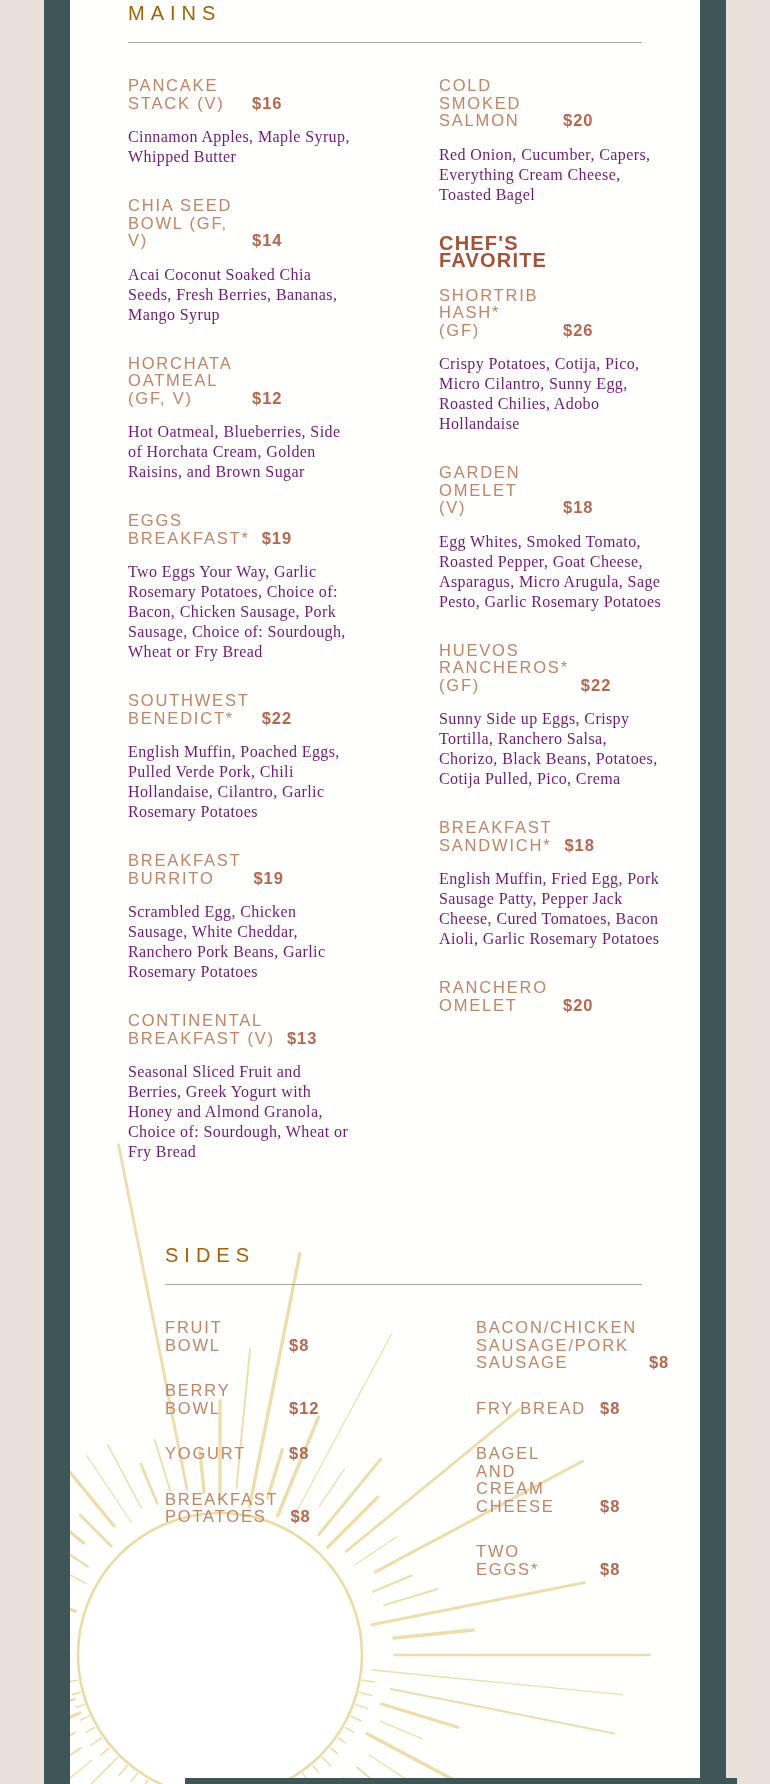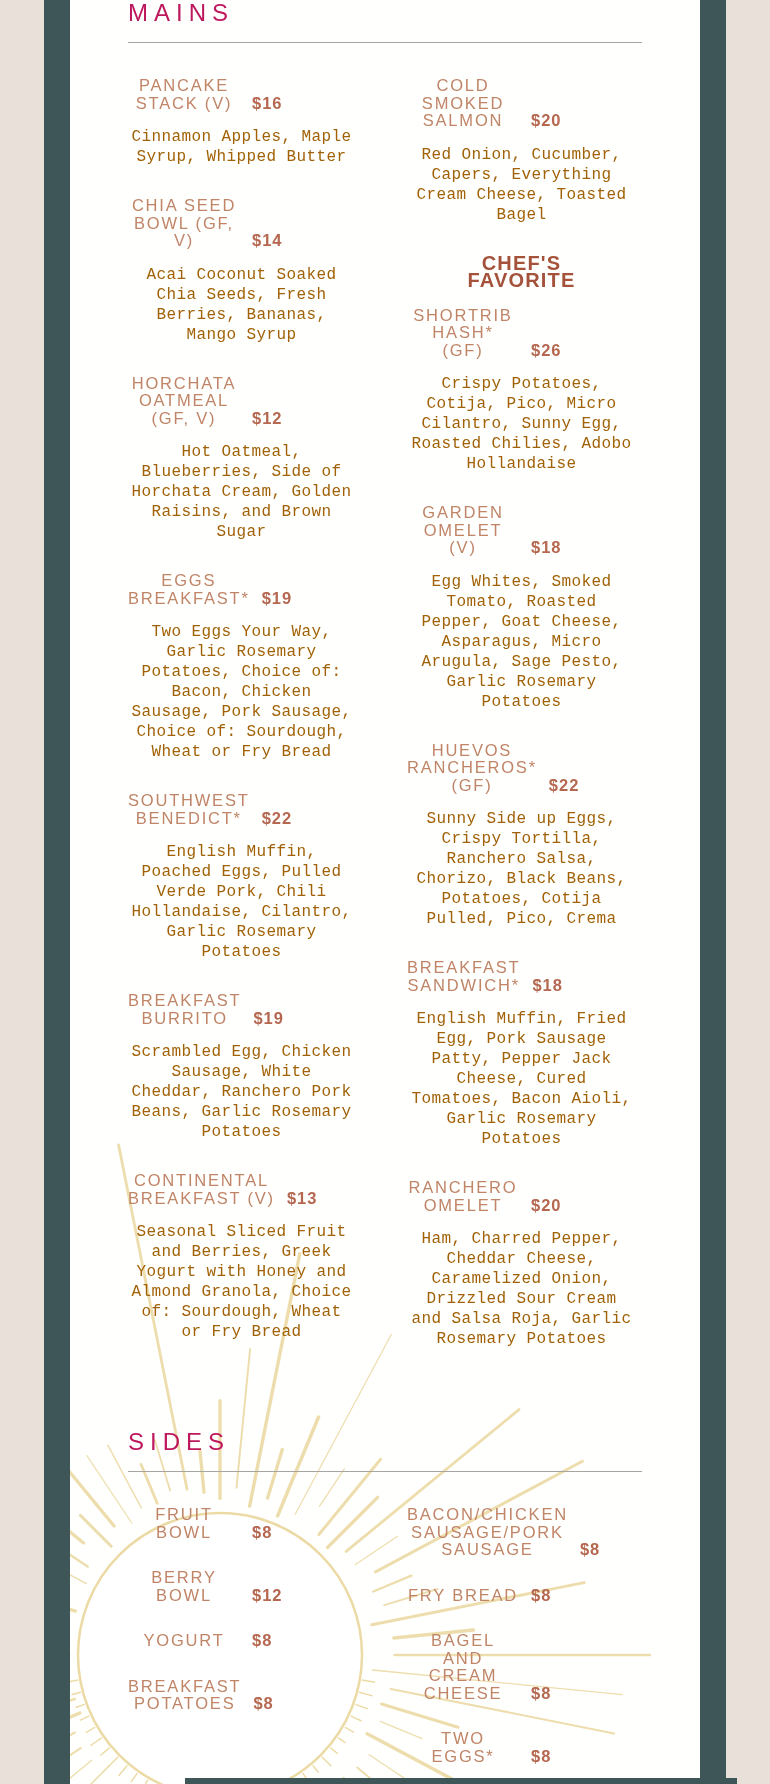--- a/index.html
+++ b/index.html
@@ -18,55 +18,55 @@
     position:absolute; top:0; bottom:0; left:44px; width:682px;
     background:#fffffe;
     border-left:26px solid #3f5659;
     border-right:26px solid #3f5659;
   }
   .card-inner{ position:relative; width:630px; height:100%; }
   .sun-svg{ position:absolute; left:0; top:1130px; width:630px; height:654px; z-index:0; }
   .content{ position:relative; z-index:1; padding:0 58px; width:630px; }
 
   .section-heading{
-    font-size:24px; letter-spacing:6px; color:#be185d;
+    font-size:20px; letter-spacing:6px; color:#a16207;
     font-weight:400; line-height:26px;
     white-space:pre-line;
   }
   .section-rule{ border:none; border-top:1px solid #a6a5a2; margin-top:16px; }
 
   .columns{
-    display:grid; grid-template-columns:227px 229px; column-gap:52px;
-    margin-top:34px; align-items:start;text-align:center;
+    display:grid; grid-template-columns:227px 229px; column-gap:84px;
+    margin-top:34px; align-items:start;
   }
 
   .item{ margin-bottom:30px; }
   .item-head{ display:flex; align-items:flex-end; }
   .item-name{
     display:block; white-space:pre-line; min-width:112px; margin-right:12px;
     font-size:16.5px; line-height:17.5px; letter-spacing:1.8px;
     color:#c08467; font-weight:400;
   }
   .item-price{
     font-size:16.5px; line-height:17.5px; letter-spacing:1px;
     color:#b5674f; font-weight:700; white-space:nowrap;
   }
   .item-desc{
     margin-top:15px;
-    font-family:Liberation Mono, monospace;
+    font-family:Liberation Serif, serif;
     font-size:16px; line-height:20px; letter-spacing:.4px;
-    color:#a16207;
+    color:#701a75;
   }
   .chefs-badge{
     margin:0 0 18px 0;
     font-size:20px; line-height:17px; letter-spacing:1.2px;
     font-weight:700; color:#a5523b; white-space:pre-line;
   }
   .mains-section{ padding-top:0; }
-  .sides-section{ margin-top:50px; }
+  .sides-section{ margin-top:50px;margin-left:37px; }
   .sides-section .item{ margin-bottom:28px; }
 
   .footer-bar{
     position:absolute; bottom:0; left:115px; width:552px; height:6px;
     background:#3f5659; z-index:2;
   }
 </style>
 </head>
 <body>
 
@@ -291,21 +291,20 @@
                 <span class="item-price">$18</span>
               </div>
               <p class="item-desc">English Muffin, Fried Egg, Pork Sausage Patty, Pepper Jack Cheese, Cured Tomatoes, Bacon Aioli, Garlic Rosemary Potatoes</p>
             </div>
             <div class="item">
               <div class="item-head">
                 <span class="item-name">RANCHERO
 OMELET</span>
                 <span class="item-price">$20</span>
               </div>
-              <p class="item-desc">Ham, Charred Pepper, Cheddar Cheese, Caramelized Onion, Drizzled Sour Cream and Salsa Roja, Garlic Rosemary Potatoes</p>
             </div>
           </div>
         </div>
       </section>
 
       <section class="sides-section">
         <h2 class="section-heading">SIDES</h2>
         <hr class="section-rule">
 
         <div class="columns">

